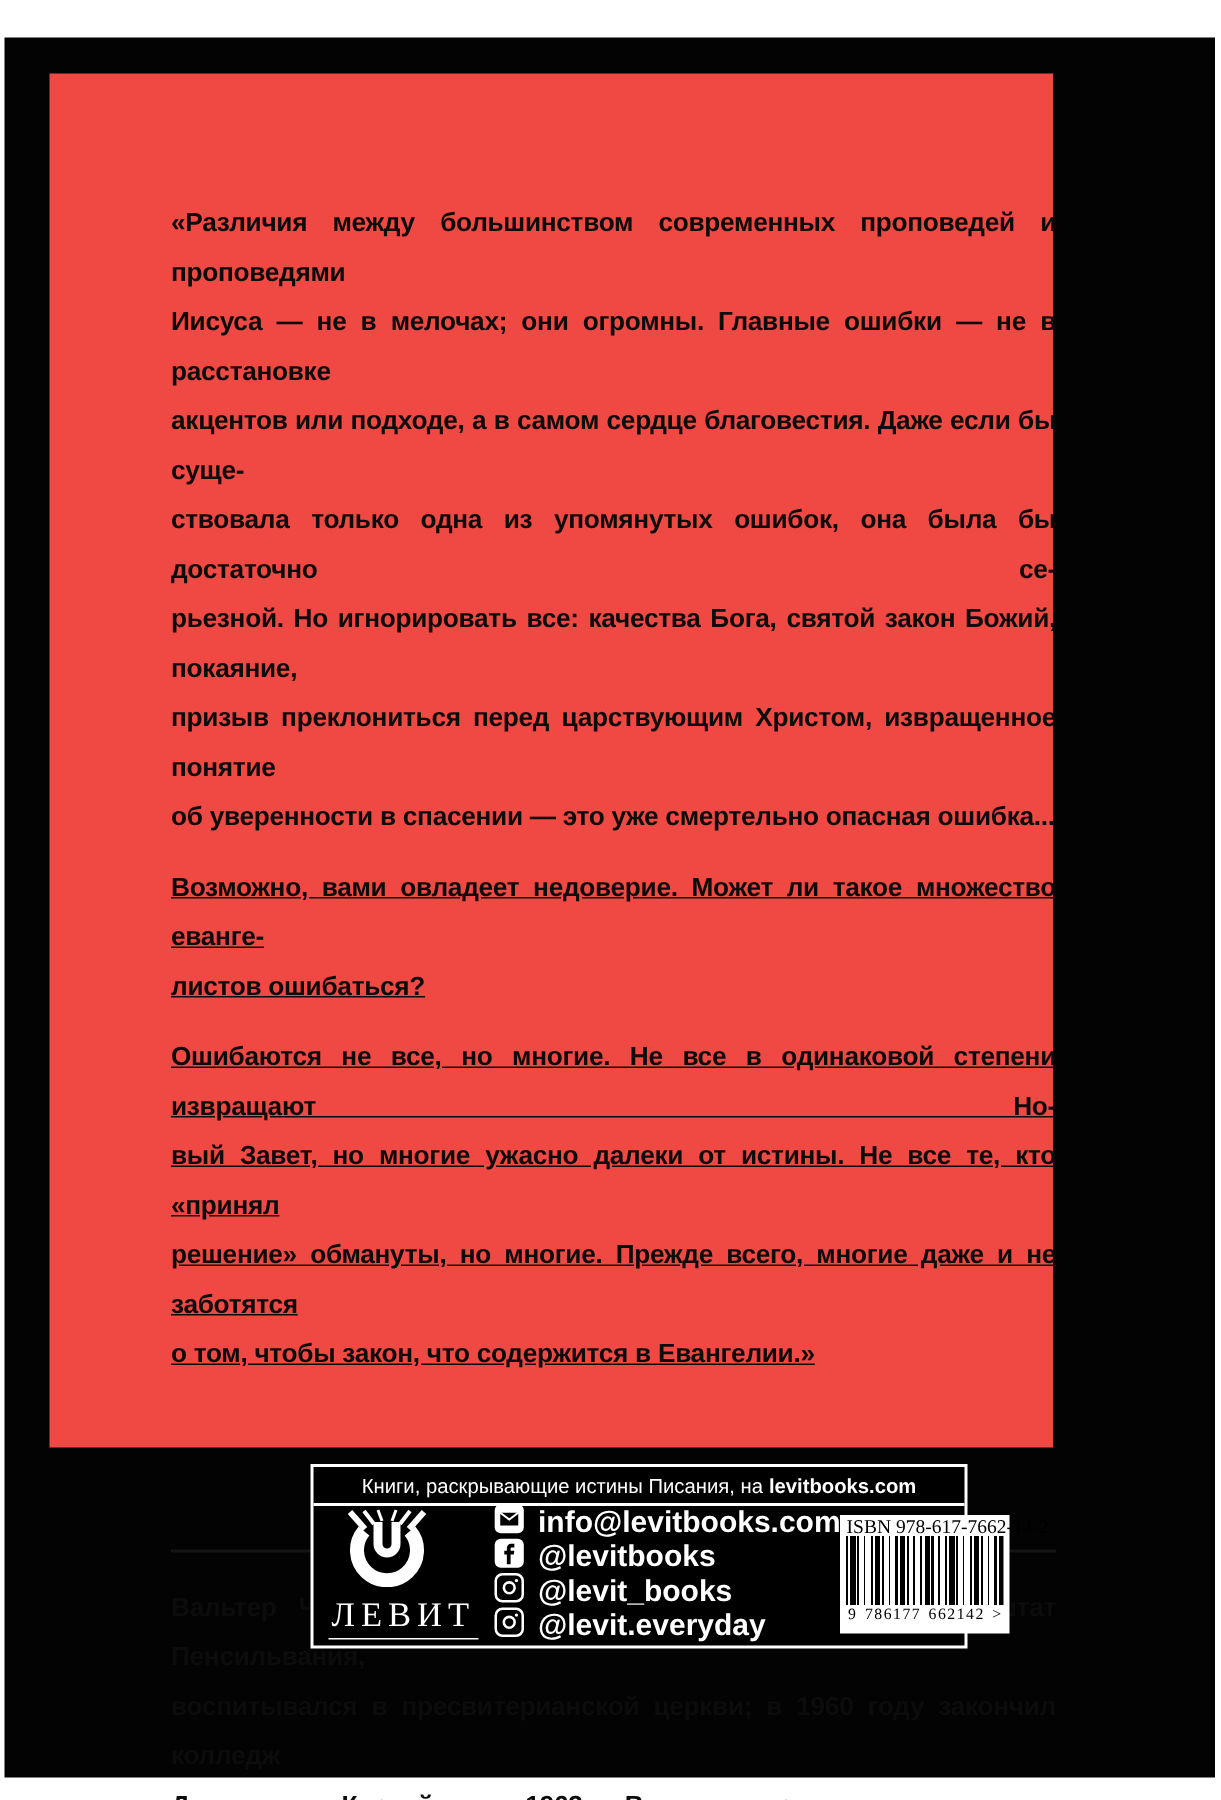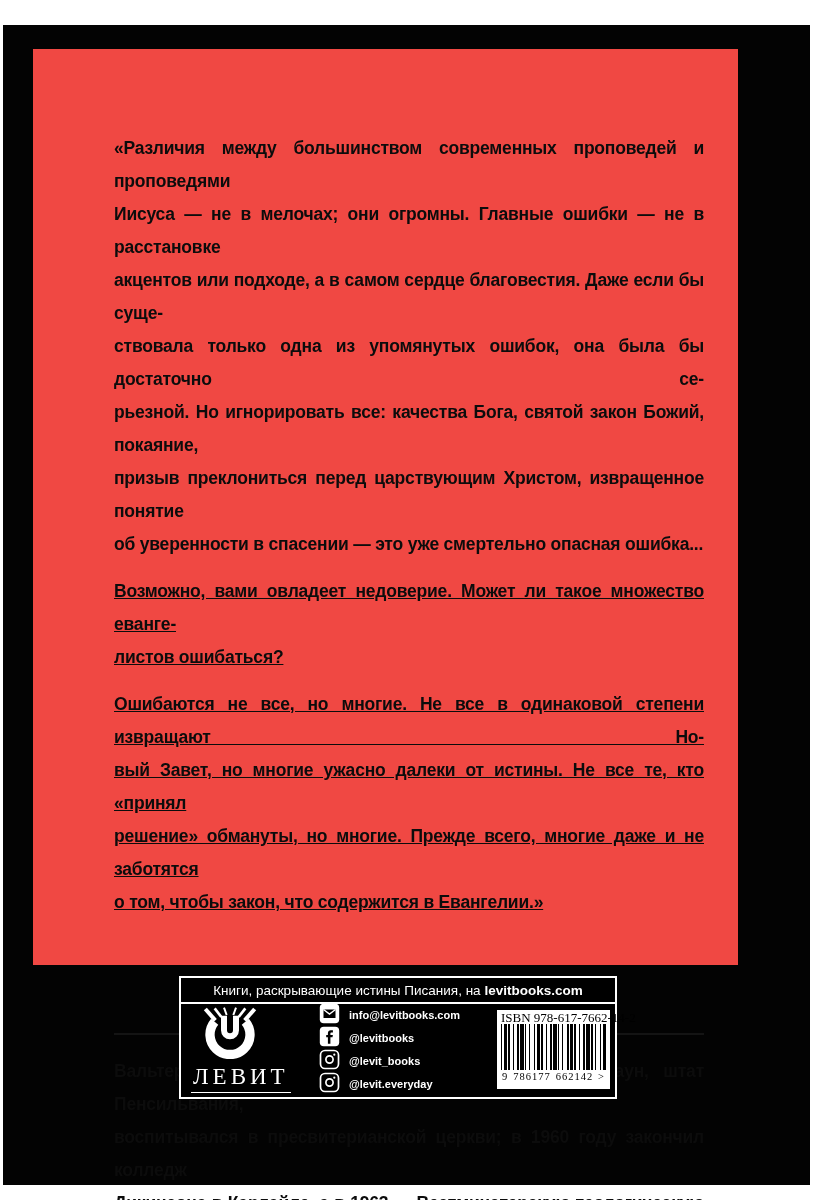--- a/index.html
+++ b/index.html
@@ -1,42 +1,42 @@
 <!DOCTYPE html>
 <html><head>
 <meta charset="utf-8">
 <style>
   html,body{margin:0;padding:0;}
   body{width:814px;height:1200px;background:#ffffff;font-family:"Liberation Sans",sans-serif;}
   .page{position:relative;width:814px;height:1200px;background:#ffffff;overflow:hidden;}
   .cover{position:absolute;left:3px;top:25px;width:807px;height:1160px;background:#030303;}
-  .red-panel{position:absolute;left:30px;top:24px;width:669px;height:916px;background:#F04843;padding-left:36px;}
+  .red-panel{position:absolute;left:30px;top:24px;width:669px;height:916px;background:#F04843;}
   .quote-area{position:absolute;left:81px;top:83px;width:590px;color:#0c0c0c;}
   .ln{font-family:"Liberation Sans",sans-serif;font-weight:700;font-size:17.5px;line-height:33px;
       letter-spacing:-0.2px;text-align:justify;text-align-last:justify;white-space:normal;
       font-stretch:condensed;}
   .ln.end{text-align-last:left;}
   .para{margin:0;}
   .para.gap{margin-top:14px;text-decoration:underline;}
   .divider{margin-top:114px;border-top:2.5px solid #141414;width:100%;height:0;}
   .bio-block{margin-top:20px;}
   
-  .footer-box{position:absolute;left:176px;top:951px;width:438px;height:123px;border:2px solid #ffffff;
+  .footer-box{position:absolute;left:204px;top:951px;width:438px;height:123px;border:2px solid #ffffff;
       box-sizing:border-box;background:#000;color:#fff;}
   .tagline-row{height:26px;border-bottom:2px solid #ffffff;box-sizing:border-box;display:flex;
       align-items:center;justify-content:center;gap:4px;font-size:13.5px;}
   .tagline-prefix{font-weight:400;}
   .tagline-domain{font-weight:700;}
   .footer-main{display:flex;align-items:center;height:91px;padding:0 5px 0 10px;box-sizing:border-box;}
   .logo-block{width:118px;display:flex;flex-direction:column;align-items:flex-start;}
   .logo-text{font-family:"Liberation Serif",serif;font-size:23px;letter-spacing:4px;color:#fff;
       border-bottom:1.5px solid #fff;padding:0 2px 4px 2px;margin-top:2px;line-height:1;}
   .contacts{flex:1;display:flex;flex-direction:column;gap:2px;padding-left:10px;}
   .contact-row{display:flex;align-items:center;gap:9px;height:21px;}
-  .contact-label{font-weight:700;font-size:11px;letter-spacing:0;}
+  .contact-label{font-weight:700;font-size:20px;letter-spacing:0;}
   .barcode-box{width:113px;height:79px;background:#ffffff;color:#000;box-sizing:border-box;
       padding:2px 4px;text-align:center;}
   .isbn-label{font-family:"Liberation Serif",serif;font-size:13px;white-space:nowrap;line-height:11px;}
   .bars{height:46px;margin-top:1px;background:
       repeating-linear-gradient(90deg,#000 0 1.5px,#fff 1.5px 3px,#000 3px 6.5px,#fff 6.5px 7.5px,
       #000 7.5px 9px,#fff 9px 12px,#000 12px 13px,#fff 13px 16.5px);}
   .barcode-digits{display:flex;justify-content:space-between;font-family:"Liberation Serif",serif;
       font-size:10.5px;line-height:13px;padding:0 1px;letter-spacing:1px;}
 </style>
 </head>

